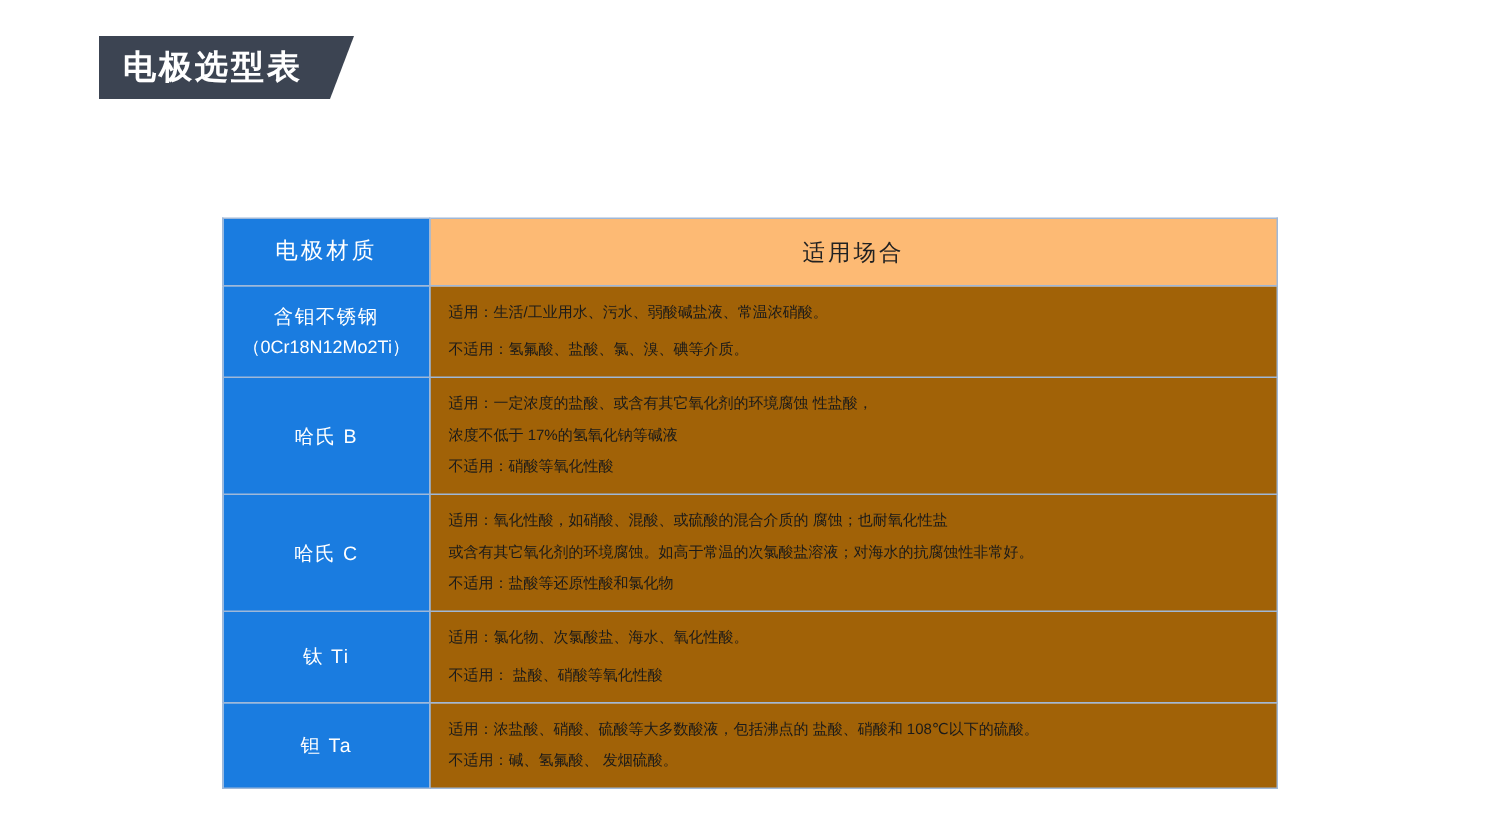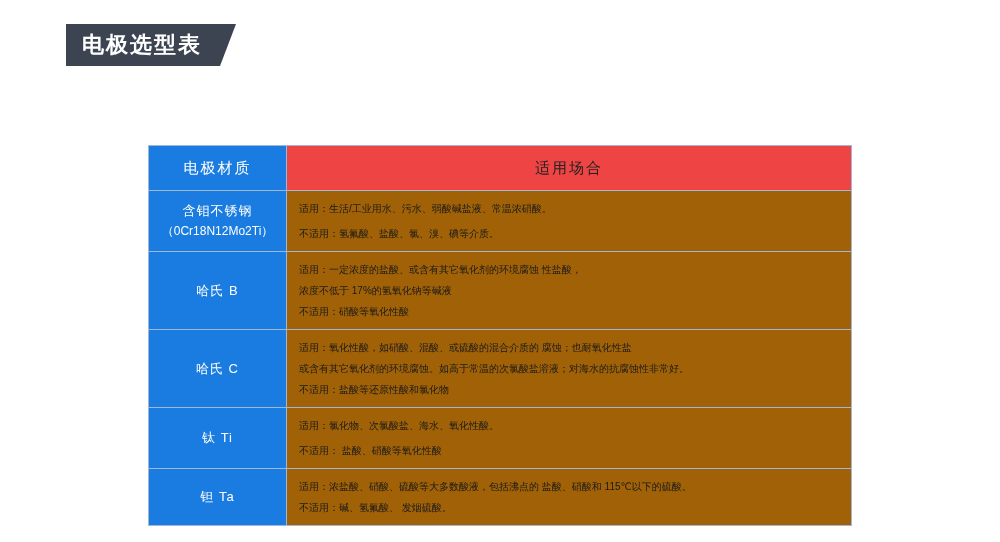--- a/index.html
+++ b/index.html
@@ -86,21 +86,21 @@
     font-weight: normal;
     padding: 12px 4px;
     letter-spacing: 2px;
   }
   .hdr-use {
     text-align: center;
     font-size: 15px;
     color: #222222;
     padding: 12px 4px;
     letter-spacing: 2px;
-    background: #ef4444;
+    background: #fdba74;
   }
   .use-cell {
     font-size: 10px;
     color: #1a1a1a;
     line-height: 21px;
     padding: 7px 10px 7px 12px;
     background: #a16207;
   }
   .use-cell .ln {
     display: block;
@@ -176,21 +176,21 @@
             <span class="gap"></span>
             <span class="ln">不适用： 盐酸、硝酸等氧化性酸</span>
           </td>
         </tr>
 
         <tr>
           <td class="mat-cell">
             <span>钽 Ta</span>
           </td>
           <td class="use-cell">
-            <span class="ln">适用：浓盐酸、硝酸、硫酸等大多数酸液，包括沸点的 盐酸、硝酸和 115℃以下的硫酸。</span>
+            <span class="ln">适用：浓盐酸、硝酸、硫酸等大多数酸液，包括沸点的 盐酸、硝酸和 108℃以下的硫酸。</span>
             <span class="ln">不适用：碱、氢氟酸、 发烟硫酸。</span>
           </td>
         </tr>
 
       </tbody>
     </table>
   </div>
 
 </div>
 

